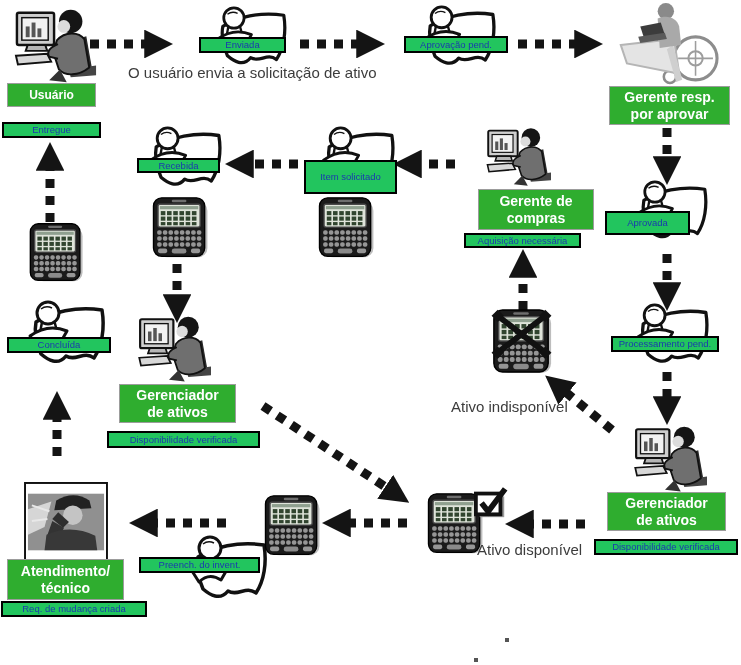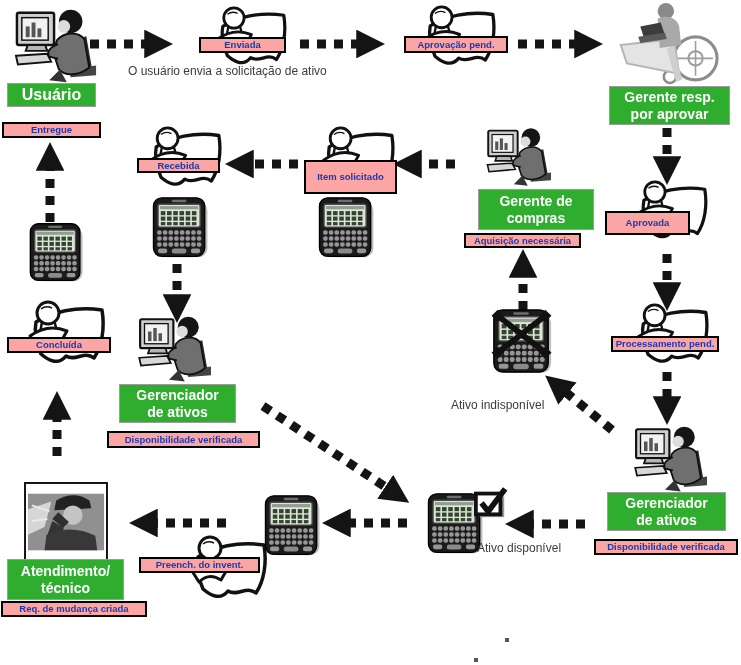--- a/index.html
+++ b/index.html
@@ -10,24 +10,24 @@
   .icon svg { width:100%; height:100%; display:block; }
   .arrows { position:absolute; left:0; top:0; width:741px; height:665px; pointer-events:none; }
   .green-node {
     position:absolute; display:flex; flex-direction:column; align-items:center; justify-content:center;
     background:#2FAD2F; border:1px solid #9c9c9c; color:#fff; font-weight:bold;
     font-size:14px; line-height:1.2; text-align:center; white-space:nowrap;
   }
   .green-node span { display:block;text-align:center; }
   .status {
     position:absolute; display:flex; align-items:center; justify-content:center;
-    background:#fca5a5; border:2px solid #000; color:#1B3AAE; font-weight:bold;
+    background:#22c55e; border:2px solid #000; color:#1B3AAE; font-weight:normal;
     font-size:9.5px; line-height:1; white-space:nowrap; overflow:visible;
   }
-  .caption { position:absolute; color:#3c3c3c; font-size:12px; white-space:nowrap; }
+  .caption { position:absolute; color:#3c3c3c; font-size:15px; white-space:nowrap; }
   .dot { position:absolute; width:4px; height:4px; background:#555; }
 </style>
 </head>
 <body>
 
 <div class="canvas">
 
   <svg width="0" height="0" style="position:absolute" aria-hidden="true">
     <defs>
       <symbol id="sym-doc" viewBox="0 0 100 78">
@@ -286,21 +286,21 @@
       <svg viewBox="0 0 66 70">
         <use href="#sym-pda"></use>
       </svg>
     </div>
   <div class="icon" style="left:472px;top:486px;width:38px;height:34px">
       <svg viewBox="0 0 38 36">
         <use href="#sym-check"></use>
       </svg>
     </div>
 
-  <div class="green-node" style="left:7px;top:83px;width:89px;height:24px;font-size:16px">Usuário</div>
+  <div class="green-node" style="left:7px;top:83px;width:89px;height:24px;font-size:12px">Usuário</div>
   <div class="green-node" style="left:609px;top:86px;width:121px;height:39px">
     <span>Gerente resp.</span>
     <span>por aprovar</span>
   </div>
   <div class="green-node" style="left:478px;top:189px;width:116px;height:41px">
     <span>Gerente de</span>
     <span>compras</span>
   </div>
   <div class="green-node" style="left:119px;top:384px;width:117px;height:39px">
     <span>Gerenciador</span>

